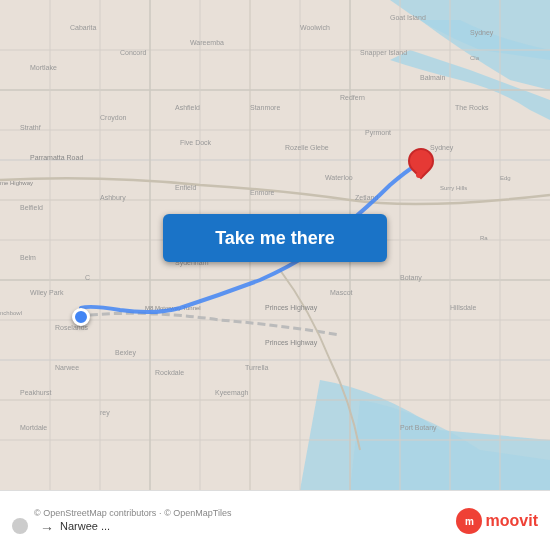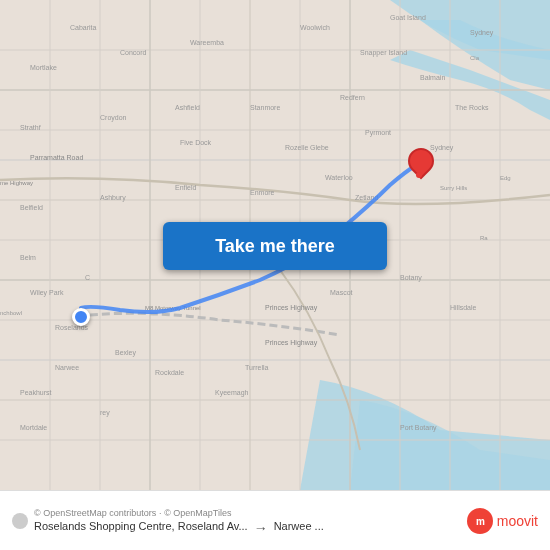--- a/index.html
+++ b/index.html
@@ -23,21 +23,21 @@
     #map-svg {
       position: absolute;
       top: 0; left: 0;
       width: 100%; height: 100%;
     }
 
     
     #take-me-there-btn {
       position: absolute;
       left: 163px;
-      top: 222px;
+      top: 214px;
       width: 224px;
       height: 48px;
       background-color: #1a73c7;
       color: #fff;
       border: none;
       border-radius: 6px;
       font-size: 18px;
       font-weight: bold;
       cursor: pointer;
       display: flex;
@@ -110,21 +110,21 @@
       background: #fff;
       display: flex;
       align-items: center;
       justify-content: space-between;
       padding: 0 12px;
       border-top: 1px solid #ddd;
     }
 
     #footer-left {
       display: flex;
-      align-items: center;
+      align-items: flex-end;
       gap: 6px;
       max-width: 340px;
     }
 
     #footer-logo-osm {
       display: flex;
       align-items: center;
       gap: 3px;
     }
 
@@ -182,22 +182,22 @@
       border-radius: 50%;
       display: flex;
       align-items: center;
       justify-content: center;
       color: #fff;
       font-size: 13px;
       font-weight: bold;
     }
 
     #moovit-text {
-      font-size: 14px;
-      font-weight: normal;
+      font-size: 16px;
+      font-weight: bold;
       color: #ef4136;
     }
 
     .footer-row {
       display: flex;
       flex-direction: column;
       justify-content: center;
     }
 
     .footer-route-row {
@@ -321,21 +321,20 @@
 </div>
 
 <div id="footer">
   <div id="footer-left">
     <div id="footer-logo-osm">
       <span class="footer-icon-circle"></span>
     </div>
     <div class="footer-row">
       <span id="footer-attribution">© OpenStreetMap contributors · © OpenMapTiles</span>
       <div class="footer-route-row">
-        <span id="footer-from">Roselands Shopping Centre, Roseland Av...</span>
         <span id="footer-arrow">→</span>
         <span id="footer-to">Narwee ...</span>
       </div>
     </div>
   </div>
 
   <div id="moovit-logo">
     <div id="moovit-logo-icon">
       <svg width="16" height="16" viewBox="0 0 16 16" xmlns="http://www.w3.org/2000/svg">
         <circle cx="8" cy="8" r="8" fill="#ef4136"></circle>

